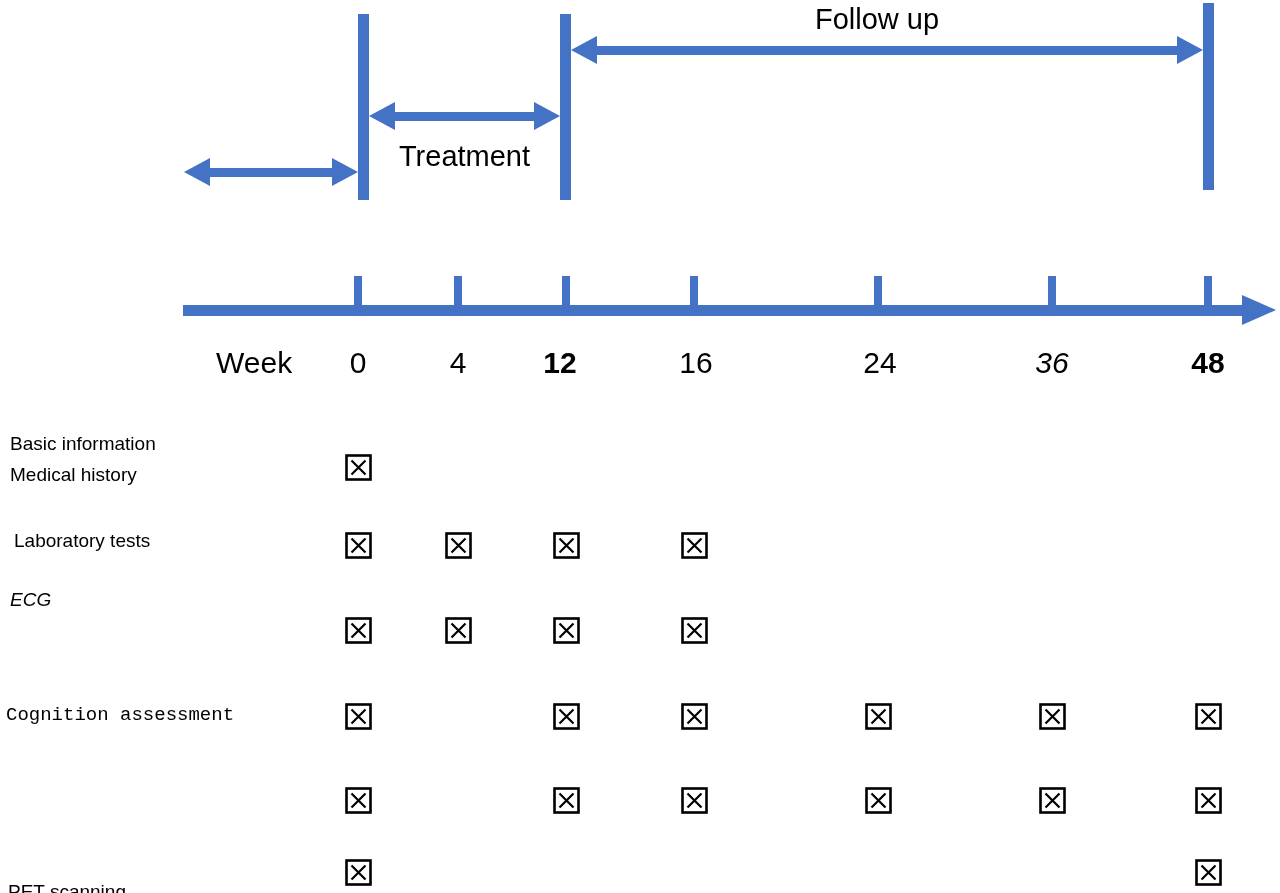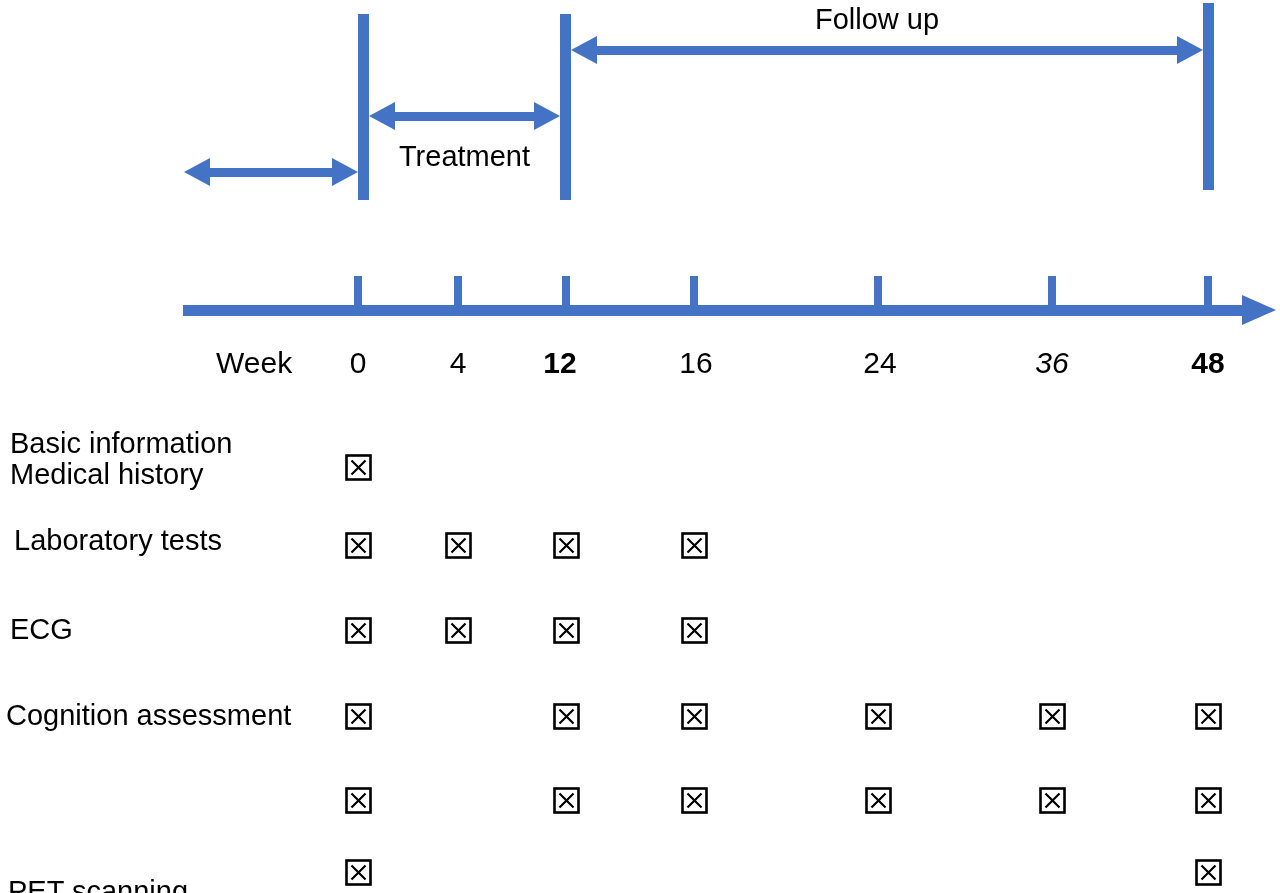--- a/index.html
+++ b/index.html
@@ -83,21 +83,21 @@
     position: absolute;
     top: 347px;
     font-size: 30px;
     line-height: 32px;
     transform: translateX(-50%);
     text-align: center;
   }
   
   .row-label {
     position: absolute;
-    font-size: 29px;
+    font-size: 19px;
     line-height: 31px;
     white-space: pre-line;
   }
   .checkbox {
     position: absolute;
     width: 27px; height: 27px;
   }
   .checkbox svg { display: block; }
 </style>
 </head>
@@ -144,22 +144,22 @@
   <div class="week-num" style="left:458px;">4</div>
   <div class="week-num" style="left:560px;font-weight:bold;">12</div>
   <div class="week-num" style="left:696px;">16</div>
   <div class="week-num" style="left:880px;text-align:right;">24</div>
   <div class="week-num" style="left:1052px;font-style:italic;">36</div>
   <div class="week-num" style="left:1208px;font-weight:bold;">48</div>
 
   <div class="row-label" style="left:10px; top:428px;">Basic information
 Medical history</div>
   <div class="row-label" style="left:14px; top:525px;">Laboratory tests</div>
-  <div class="row-label" style="left:10px; top:614px;">ECG</div>
-  <div class="row-label" style="left:6px; top:700px;">Cognition assessment</div>
+  <div class="row-label" style="left:10px; top:584px;font-style:italic;">ECG</div>
+  <div class="row-label" style="left:6px; top:700px;font-family:Liberation Mono, monospace;">Cognition assessment</div>
   <div class="row-label" style="left:8px; top:856px;margin-top:20px;">PET scanning</div>
 
   <div id="checkbox-layer">
       <div class="checkbox" style="left: 344.5px; top: 453.5px;">
         <svg viewBox="0 0 27 27" width="27" height="27">
           <rect x="1.5" y="1.5" width="24" height="24" fill="none" stroke="#000000" stroke-width="2.6"></rect>
           <path d="M6.5 6.5 L20.5 20.5 M20.5 6.5 L6.5 20.5" stroke="#000000" stroke-width="2.2" fill="none"></path>
         </svg>
       </div>
       <div class="checkbox" style="left: 344.5px; top: 531.5px;">

